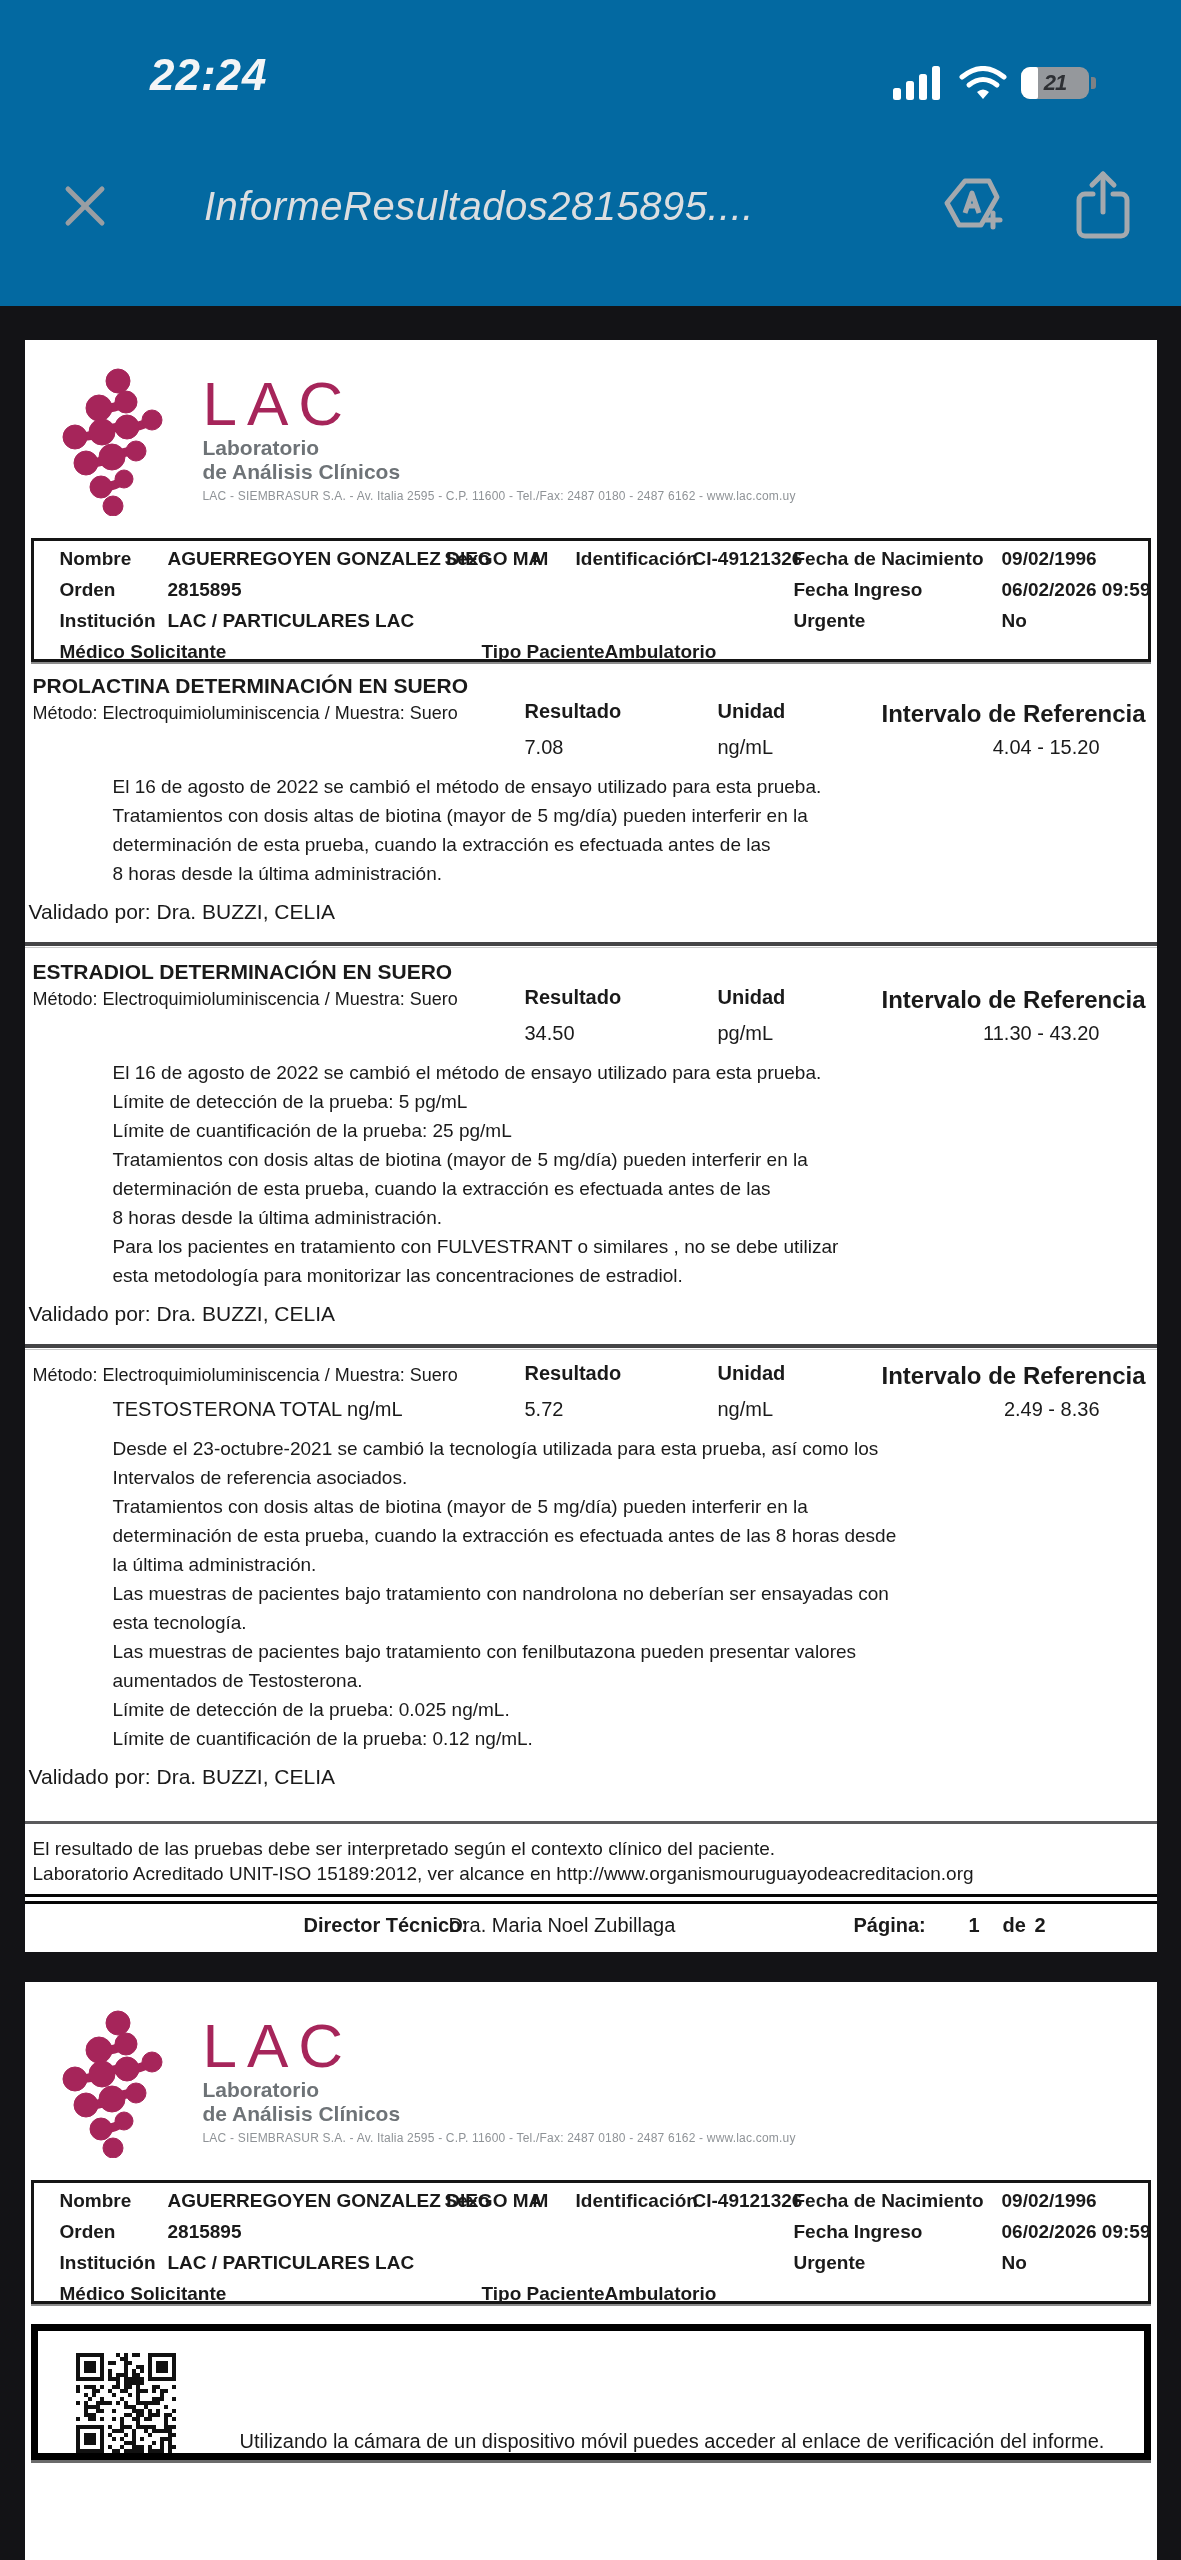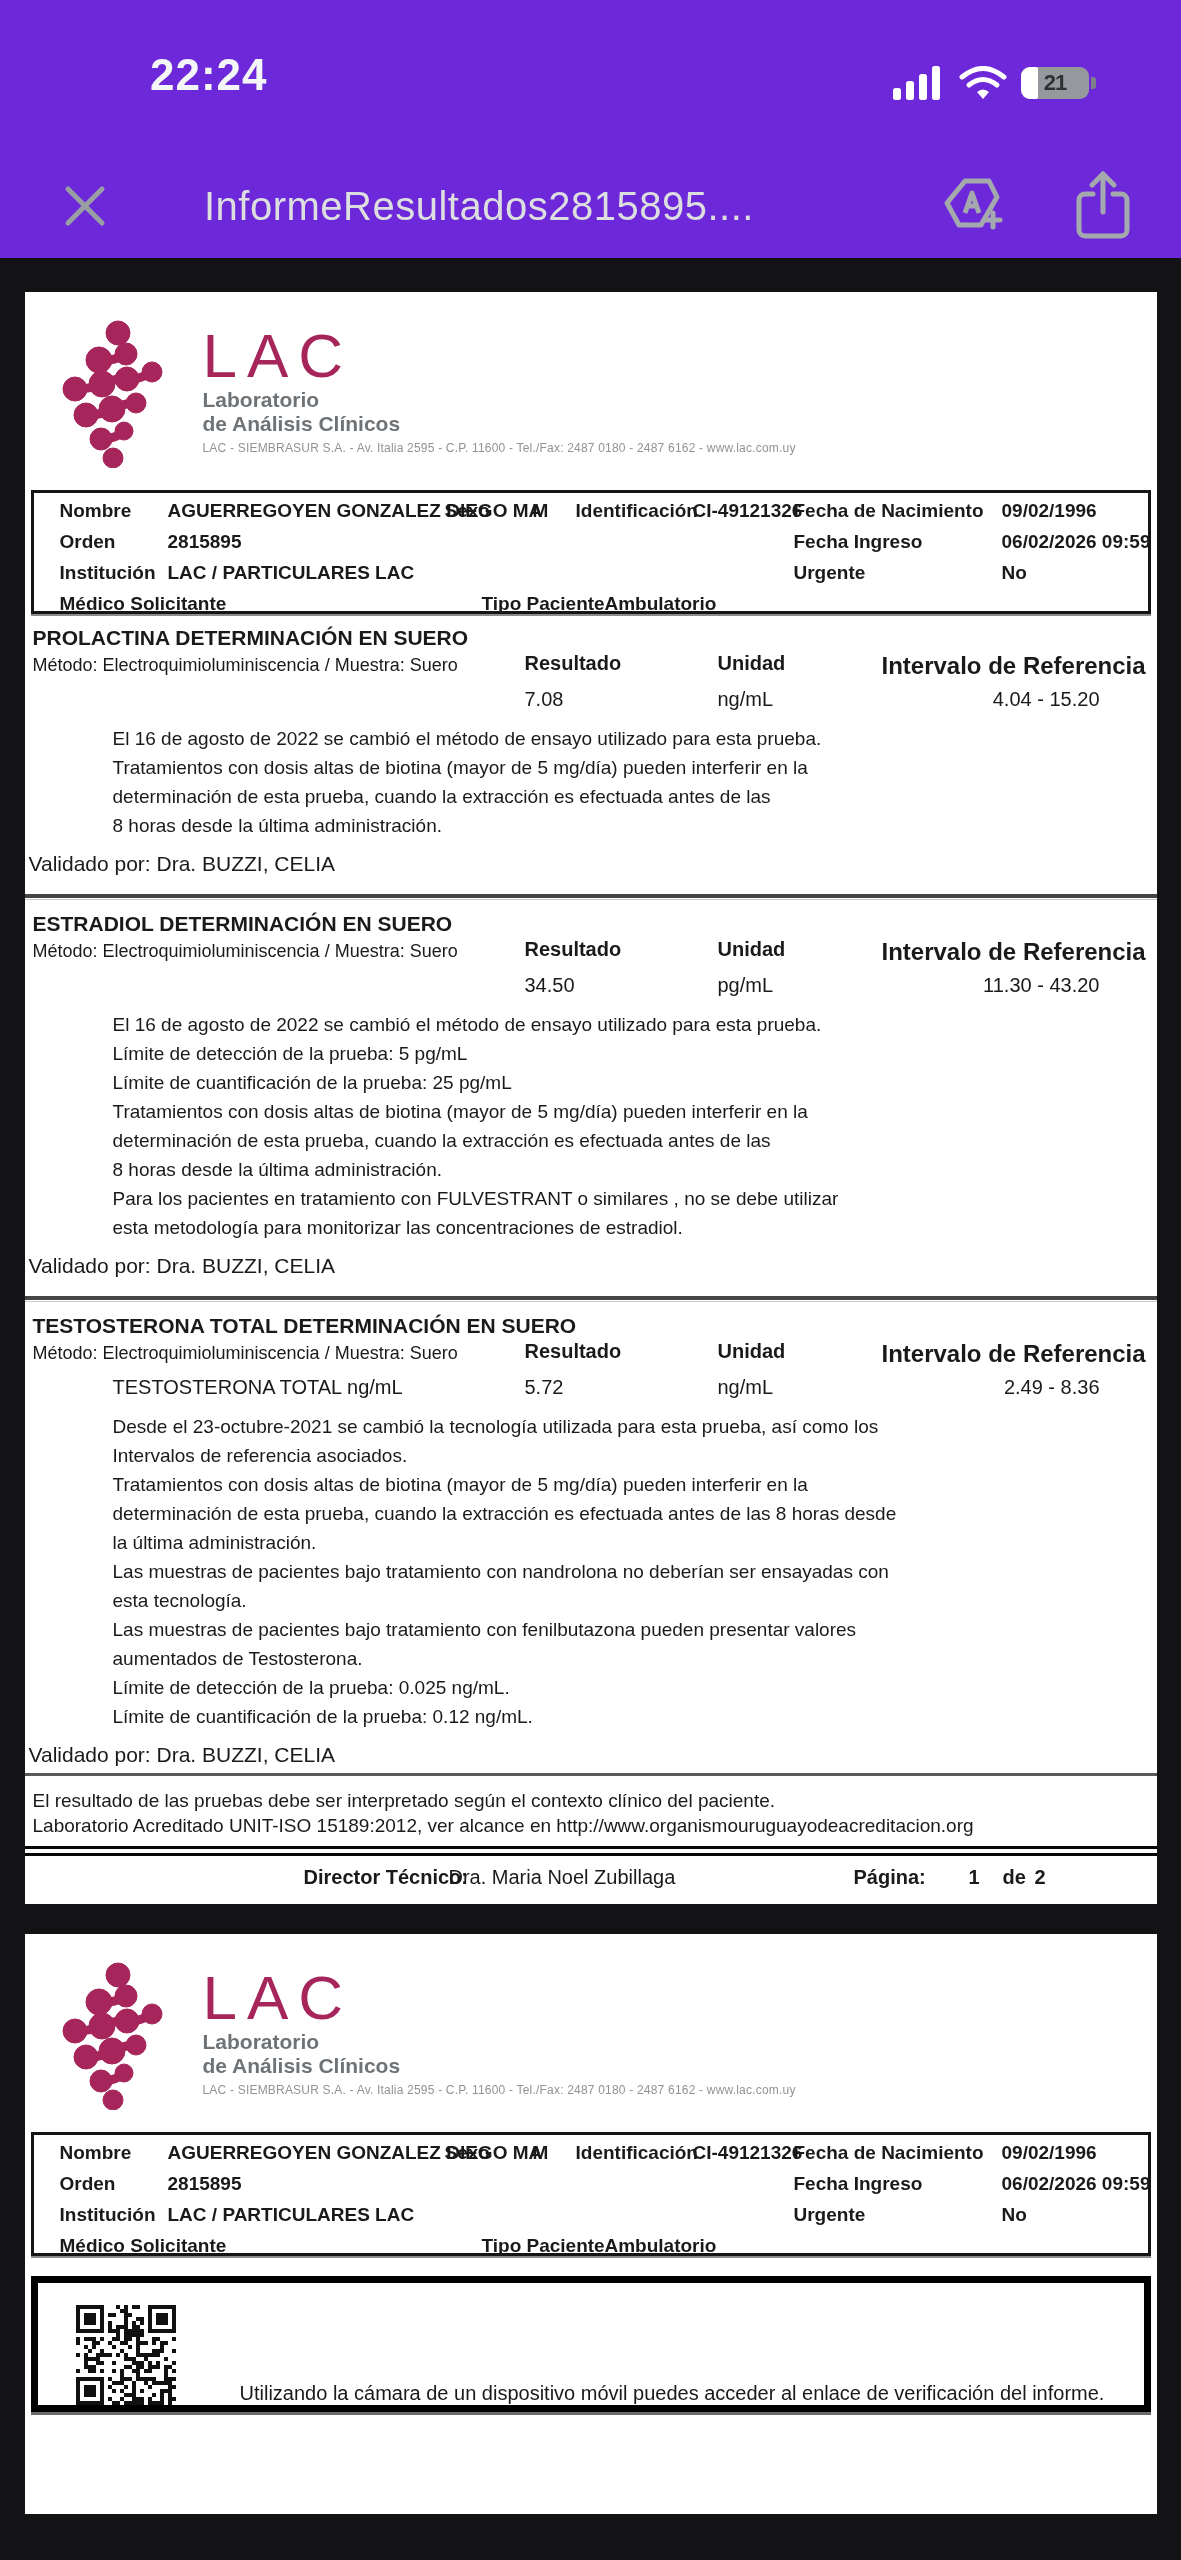--- a/index.html
+++ b/index.html
@@ -2,21 +2,21 @@
 <html><head>
 <meta charset="utf-8">
 <style>
   html,body{margin:0;padding:0;}
   body{
     width:1181px;height:2560px;overflow:hidden;background:#131316;
     font-family:"Liberation Sans","DejaVu Sans",sans-serif;
     -webkit-font-smoothing:antialiased;
   }
   
-  .appbar{height:258px;background:#6d28d9;}
+  .appbar{height:306px;background:#0369a1;font-style:italic;}
   .statusbar{height:106px;display:flex;align-items:flex-end;justify-content:space-between;
     padding:0 92px 6px 150px;box-sizing:border-box;}
   .time{font-size:44px;font-weight:bold;color:#f4f5f6;letter-spacing:1px;}
   .status-icons{display:flex;align-items:center;gap:14px;}
   .battery{position:relative;width:68px;height:32px;border-radius:9px;background:#95989c;display:flex;align-items:center;justify-content:center;}
   .battery .charge{position:absolute;left:0;top:0;bottom:0;width:17px;background:#fff;border-radius:9px 2px 2px 9px;}
   .battery .pct{position:relative;font-size:22px;font-weight:bold;color:#2e3034;letter-spacing:-1px;}
   .battery .nub{position:absolute;right:-7px;top:10px;width:5px;height:12px;background:#7e8185;border-radius:0 3px 3px 0;}
   .toolbar{height:200px;display:flex;align-items:center;padding:0 48px 0 62px;box-sizing:border-box;}
   .close-x{width:46px;height:46px;flex:0 0 auto;}
@@ -258,21 +258,20 @@
           <div class="note">Tratamientos con dosis altas de biotina (mayor de 5 mg/día) pueden interferir en la</div>
           <div class="note">determinación de esta prueba, cuando la extracción es efectuada antes de las</div>
           <div class="note">8 horas desde la última administración.</div>
           <div class="note">Para los pacientes en tratamiento con FULVESTRANT o similares , no se debe utilizar</div>
           <div class="note">esta metodología para monitorizar las concentraciones de estradiol.</div>
         </div>
     <div class="validado">Validado por: Dra. BUZZI, CELIA</div>
   </div>
 <div class="divider"></div>
   <div class="section">
-    <div class="sec-title">TESTOSTERONA TOTAL DETERMINACIÓN EN SUERO</div>
     <div class="sec-head">
       <span class="metodo">Método: Electroquimioluminiscencia / Muestra: Suero</span>
       <span class="h-res">Resultado</span>
       <span class="h-uni">Unidad</span>
       <span class="h-int">Intervalo de Referencia</span>
     </div>
     <div class="sec-val">
       <span class="v-name">TESTOSTERONA TOTAL ng/mL</span>
       <span class="v-res">5.72</span>
       <span class="v-uni">ng/mL</span>

